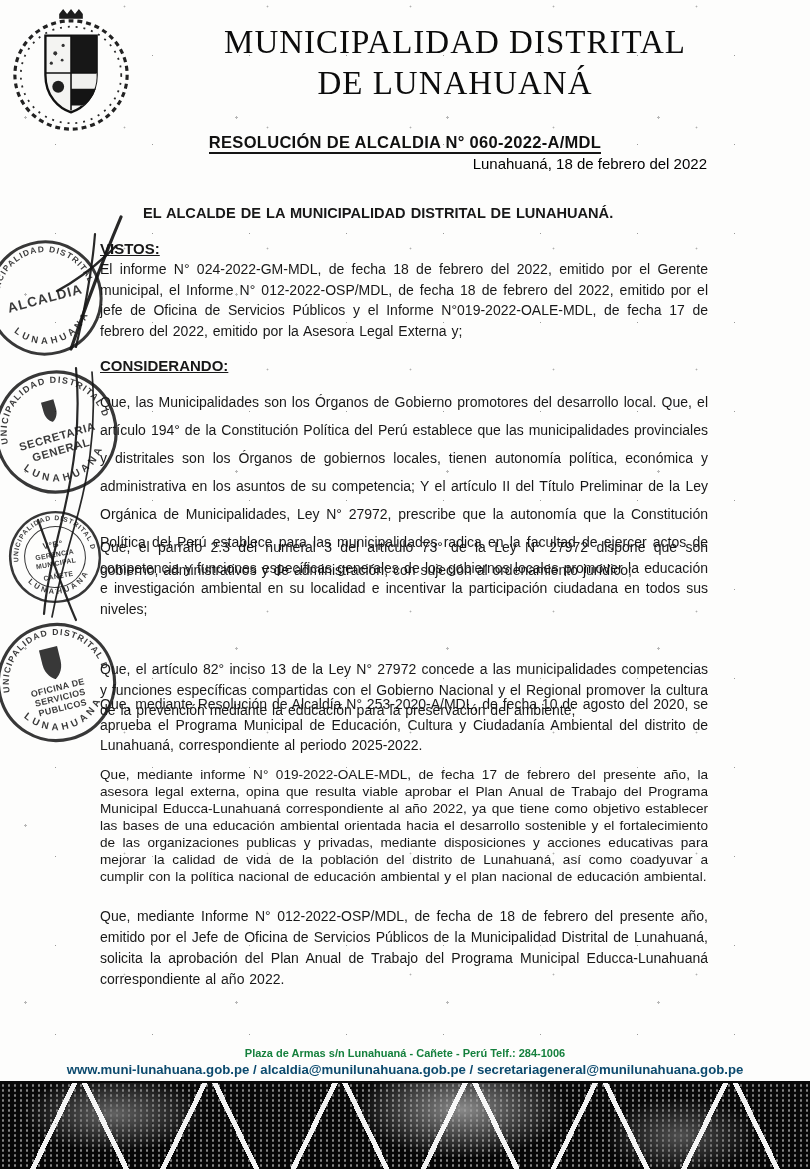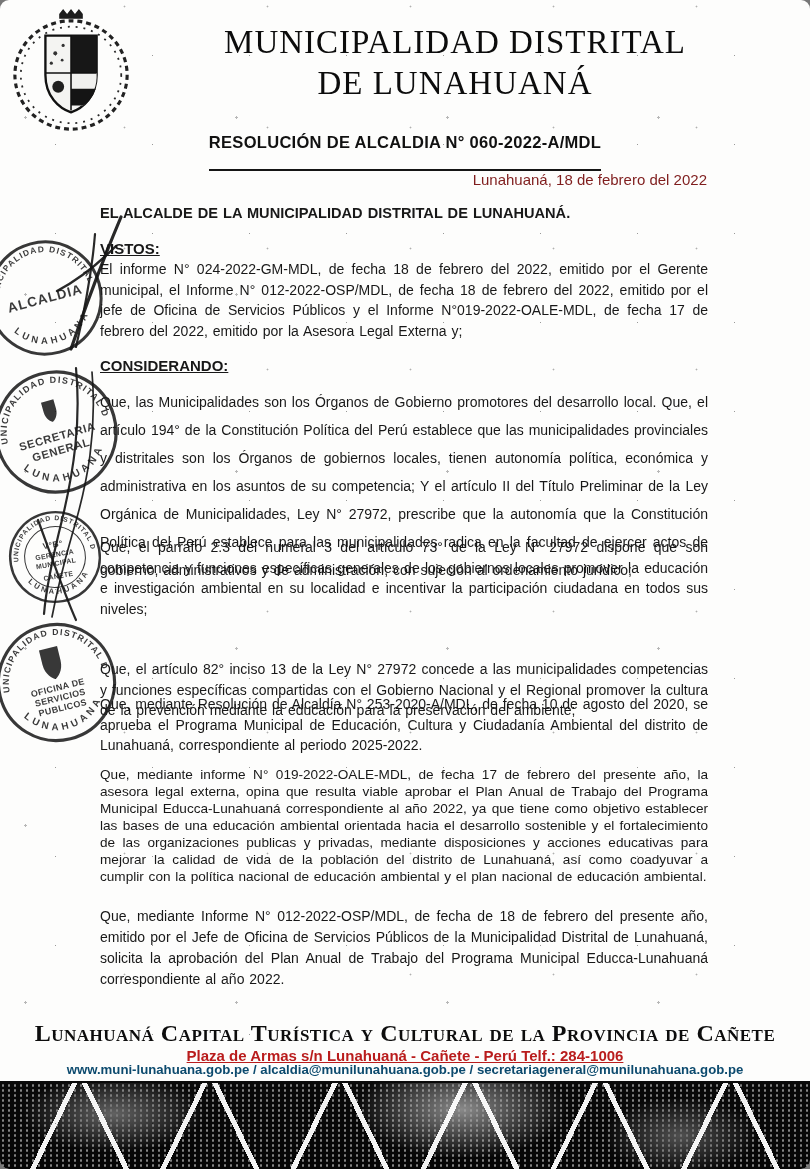--- a/index.html
+++ b/index.html
@@ -1,19 +1,19 @@
 <!DOCTYPE html>
 <html><head>
 <meta charset="utf-8">
 <style>
   html,body{margin:0;padding:0;background:#777;}
   .page{
     position:relative;width:810px;height:1169px;margin:0 auto;
     background:#fdfdfc;overflow:hidden;
-    font-family:"Liberation Sans","DejaVu Sans",sans-serif;color:#161616;border-radius:9px;
+    font-family:"Liberation Sans","DejaVu Sans",sans-serif;color:#161616;
   }
   
   .page::after{
     content:"";position:absolute;inset:0;pointer-events:none;z-index:9;
     background-image:
       radial-gradient(circle, rgba(10,10,10,.75) 0.7px, transparent 1px),
       radial-gradient(circle, rgba(20,20,20,.6) 0.8px, transparent 1.1px),
       radial-gradient(circle, rgba(0,0,0,.5) 1px, transparent 1.3px);
     background-size:97px 89px, 143px 121px, 211px 177px;
     background-position:7px 11px, 53px 67px, 131px 29px;
@@ -26,27 +26,27 @@
     font-family:"Liberation Serif","DejaVu Serif",serif;
     font-size:33px;line-height:41px;letter-spacing:1px;color:#0c0c0c;font-weight:normal;
   }
   .motto{
     position:absolute;left:150px;right:50px;top:96px;text-align:center;
     font-size:14.5px;font-weight:bold;color:#1a1a1a;
   }
   .res-title-wrap{position:absolute;left:100px;right:100px;top:133px;text-align:center;}
   .res-title{
     display:inline-block;font-size:16.5px;font-weight:bold;letter-spacing:.3px;
-    border-bottom:2.5px solid #151515;padding-bottom:17px;color:#111;
-  }
-  .dateline{position:absolute;right:103px;top:171px;font-size:15px;color:#7f1d1d;}
+    border-bottom:2.5px solid #151515;padding-bottom:0;color:#111;
+  }
+  .dateline{position:absolute;right:103px;top:155px;font-size:15px;color:#000000;}
   
   .blk{position:absolute;left:100px;width:608px;text-align:justify;
        font-size:14px;line-height:20.6px;word-spacing:1px;color:#181818;}
-  .salutation{top:203px;font-weight:bold;font-size:14.6px;text-align:left;}
+  .salutation{top:203px;font-weight:bold;font-size:14.6px;text-align:left;margin-left:43px;}
   .h-underline{font-weight:bold;font-size:15px;text-decoration:underline;text-align:left;}
   .vistos-h{top:239px;}
   .vistos-t{top:259px;}
   .consid-h{top:356px;}
   .p1{top:388px;line-height:28px;}
   .p2{top:537px;}
   .p3{top:621px;margin-top:38px;}
   .p4{top:694px;}
   .p5{top:766px;font-size:13.6px;line-height:17px;}
   .p6{top:906px;line-height:21px;}
@@ -64,21 +64,21 @@
   .crest{fill:#1d1d1d;}
   .signatures{position:absolute;left:0;top:0;z-index:4;pointer-events:none;}
   .signatures path{fill:none;stroke:#161616;stroke-linecap:round;opacity:.92;}
   
   .foot-slogan{
     position:absolute;left:0;right:0;top:1020px;text-align:center;white-space:nowrap;
     font-family:"Liberation Serif","DejaVu Serif",serif;font-variant:small-caps;
     font-size:24px;font-weight:bold;letter-spacing:.5px;color:#0d0d0d;
   }
   .foot-address{position:absolute;left:0;right:0;top:1047px;text-align:center;
-    font-size:15px;font-weight:bold;color:#b91c1c;text-decoration:underline;}
+    font-size:11px;font-weight:bold;color:#15803d;}
   .foot-contacts{position:absolute;left:0;right:0;top:1062px;text-align:center;
     font-size:13.2px;font-weight:bold;color:#0c4a6e;}
   .photo-strip{
     position:absolute;left:0;top:1081px;width:810px;height:88px;z-index:5;
     background-image:
       repeating-linear-gradient(64deg, rgba(255,255,255,0) 0 112px, rgba(255,255,255,.95) 112px 117px),
       repeating-linear-gradient(-64deg, rgba(255,255,255,0) 0 112px, rgba(255,255,255,.95) 112px 117px),
       radial-gradient(ellipse 130px 55px at 14% 35%, rgba(120,120,120,.8) 0%, rgba(120,120,120,0) 70%),
       radial-gradient(ellipse 150px 70px at 57% 30%, rgba(160,160,160,.85) 0%, rgba(160,160,160,0) 70%),
       radial-gradient(ellipse 110px 55px at 84% 60%, rgba(110,110,110,.7) 0%, rgba(110,110,110,0) 70%),
@@ -187,19 +187,18 @@
 
   <svg class="signatures" width="810" height="1169" viewBox="0 0 810 1169">
     <path d="M 121 217 C 102 262 86 305 71 349" stroke-width="3.2"></path>
     <path d="M 57 291 C 78 280 98 264 116 246" stroke-width="2.4"></path>
     <path d="M 95 234 C 92 272 84 313 76 347" stroke-width="2.2"></path>
     <path d="M 76 368 C 81 422 74 470 62 520 C 52 560 46 590 44 614" stroke-width="2.2"></path>
     <path d="M 92 372 C 97 432 88 482 72 535 C 62 570 56 596 52 617" stroke-width="1.7"></path>
     <path d="M 38 520 C 52 558 66 598 76 620" stroke-width="2.2"></path>
   </svg>
 
-  <div class="foot-slogan">Lunahuaná Capital Turística y Cultural de la Provincia de Cañete</div>
   <div class="foot-address">Plaza de Armas s/n Lunahuaná - Cañete - Perú  Telf.: 284-1006</div>
   <div class="foot-contacts">www.muni-lunahuana.gob.pe / alcaldia@munilunahuana.gob.pe / secretariageneral@munilunahuana.gob.pe</div>
 
   <div class="photo-strip"></div>
 
 </div>
 
 </body></html>

